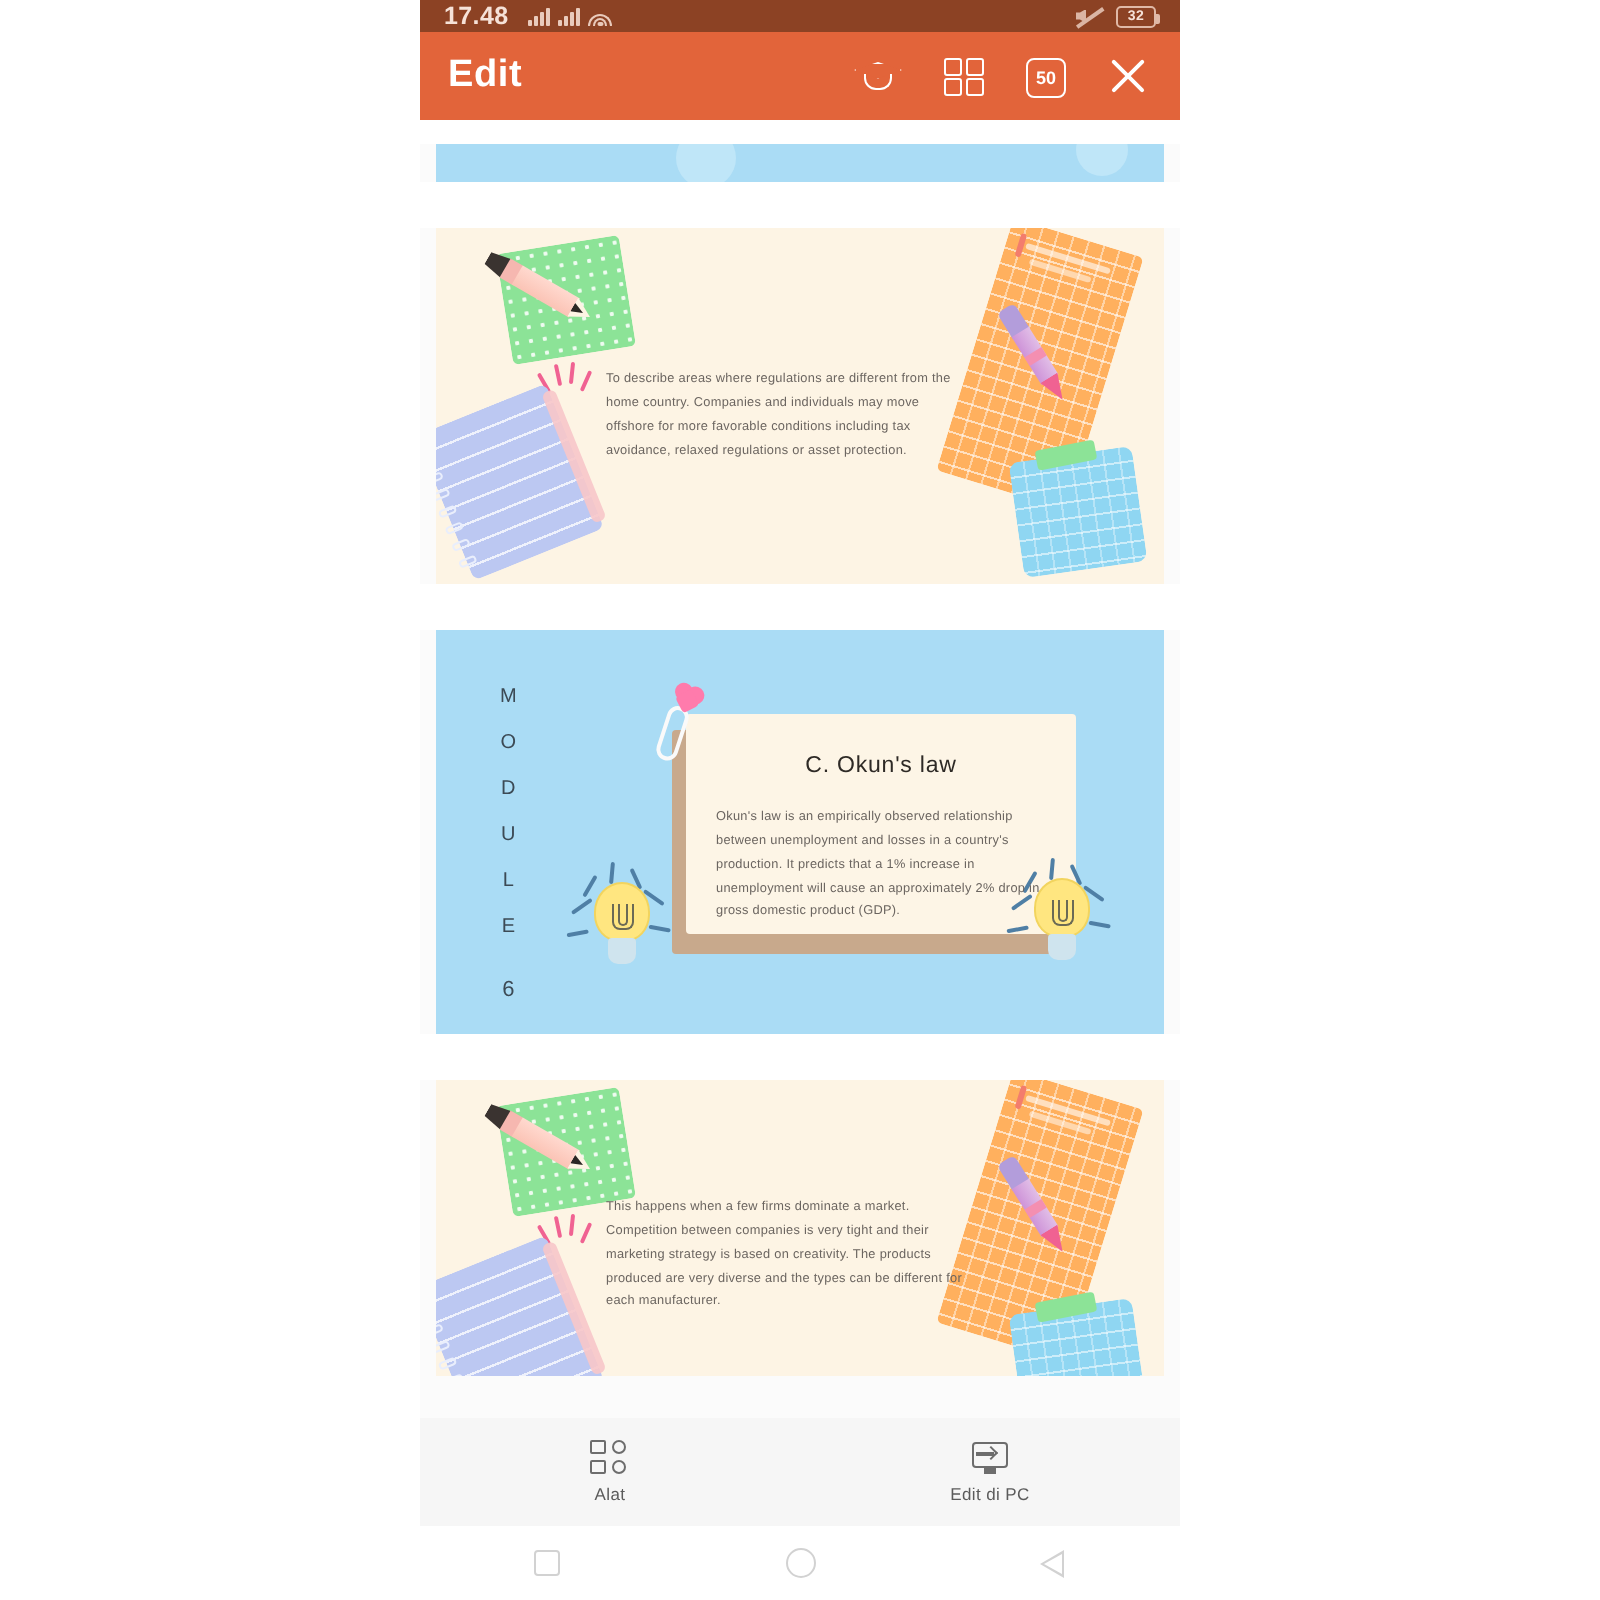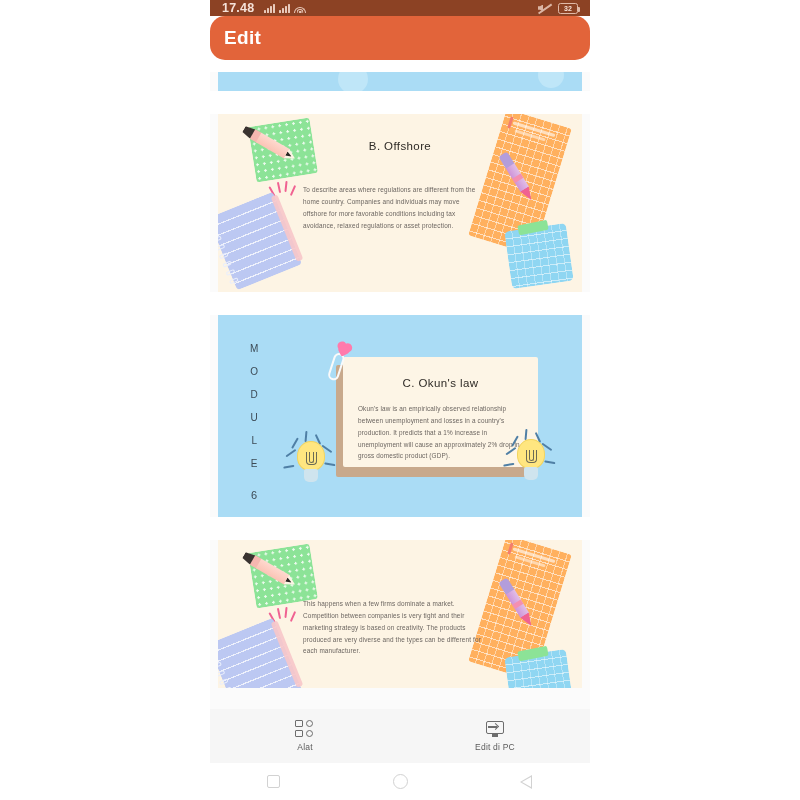--- a/index.html
+++ b/index.html
@@ -67,21 +67,21 @@
   }
   .battery::after{
     content:""; position:absolute; right:-3px; top:3px; width:2px;height:5px;
     background:#e0b9a7;border-radius:0 1px 1px 0;
   }
   .battery span{ font-size:7px; color:#f6e2d8; line-height:1; font-weight:700;}
 
   
   .appbar{
     height:44px; background:#e2643a;
-    display:flex; align-items:center; padding:0 14px;border-radius:15px;
+    display:flex; align-items:center; padding:0 14px;
   }
   .appbar .title{ color:#ffffff; font-size:19px; font-weight:600; letter-spacing:.3px;}
   .appbar .sp{ flex:1; }
   .appbar .acts{ display:flex; align-items:center; gap:19px; }
   .ic { width:24px;height:24px; position:relative; cursor:pointer; }
 
   
   .ic-cap .cap-top{
     position:absolute; left:0; top:5px; width:24px; height:9px;
     background:#e2643a; border:1.6px solid #fff;
@@ -367,20 +367,39 @@
         </span>
       <span class="battery">
         <span>32</span>
       </span>
     </div>
   </div>
 
   <div class="appbar">
     <div class="title">Edit</div>
     <div class="sp"></div>
+    <div class="acts">
+      <div class="ic ic-cap">
+        <span class="cap-top"></span>
+          <span class="cap-body"></span>
+      </div>
+      <div class="ic ic-grid">
+        <i></i>
+          <i></i>
+          <i></i>
+          <i></i>
+      </div>
+      <div class="ic ic-num">
+        <span>50</span>
+      </div>
+      <div class="ic ic-close">
+          <i></i>
+          <i></i>
+        </div>
+    </div>
   </div>
 
   <div class="slides">
 
     <div class="slide-wrap">
       <div class="slide slide-top">
         <span class="blob b1"></span>
         <span class="blob b2"></span>
       </div>
     </div>
@@ -424,21 +443,20 @@
         <div class="deco pen" style="left:272px;top:58px;">
           <span class="cap"></span>
             <span class="bod"></span>
             <span class="stripe"></span>
             <span class="nib"></span>
         </div>
         <div class="deco sticky" style="left:290px;top:113px;">
           <span class="tape"></span>
         </div>
 
-        <div class="s-title" style="top:26px;">B. Offshore</div>
         <div class="s-body" style="left:85px;top:70px;width:180px;">To describe areas where regulations are different from the home country. Companies and individuals may move offshore for more favorable conditions including tax avoidance, relaxed regulations or asset protection.</div>
       </div>
     </div>
     <div class="gap"></div>
 
     <div class="slide-wrap">
       <div class="slide slide-blue">
 
         <div class="module">
           <b>M</b>

